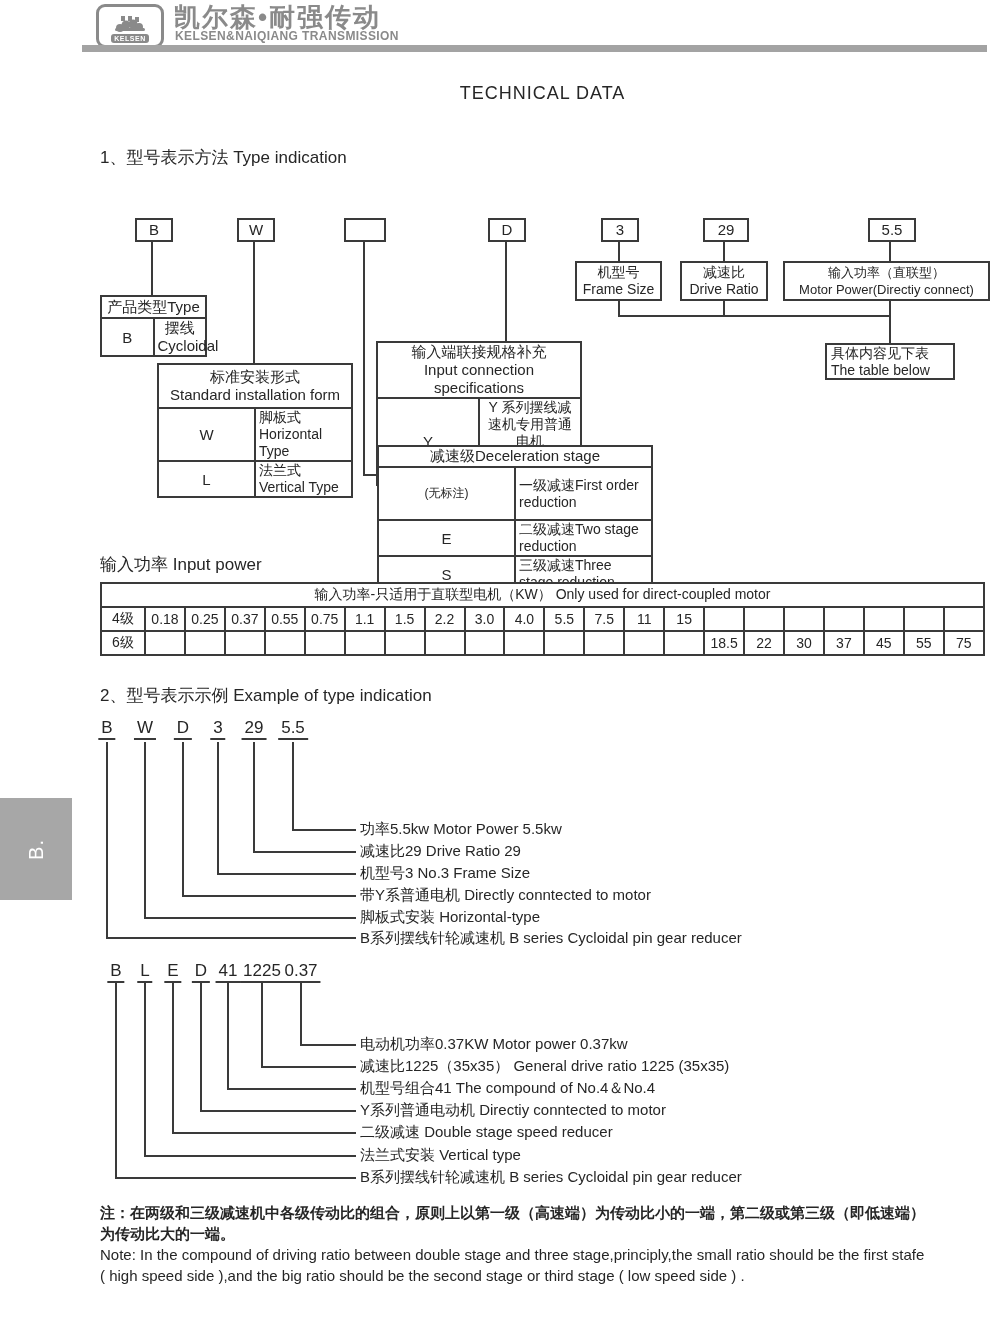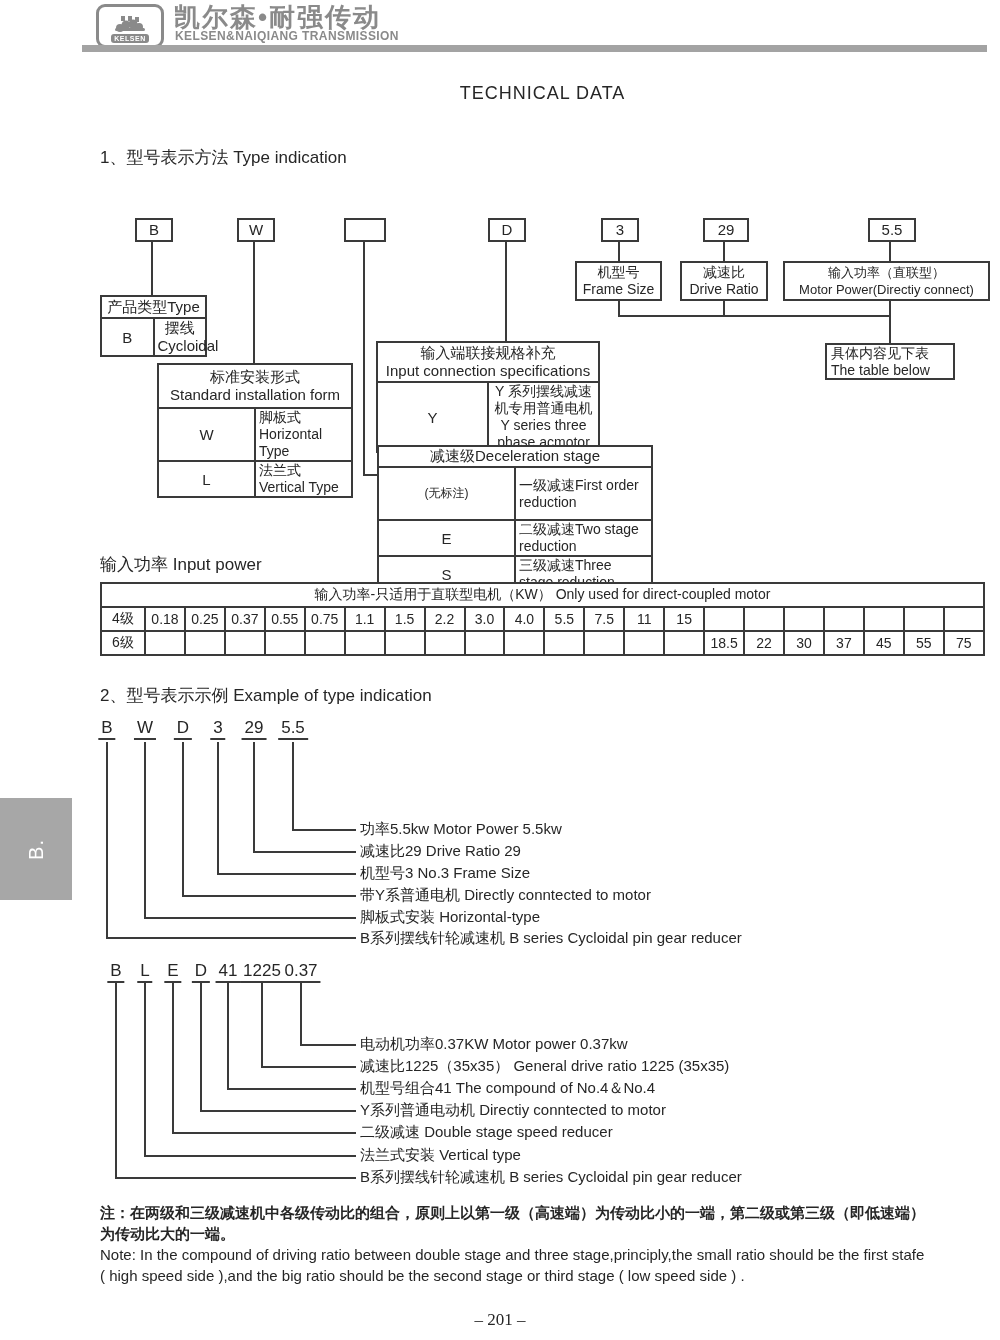--- a/index.html
+++ b/index.html
@@ -142,21 +142,21 @@
       <td style="width:30px;height:21px;">W</td>
       <td class="left sm">脚板式 Horizontal Type</td>
     </tr>
     <tr>
       <td style="height:21px;">L</td>
       <td class="left sm">法兰式 Vertical Type</td>
     </tr>
   </tbody>
     </table>
 
-  <table class="dtable" style="left:376px;top:341px;width:224px;">
+  <table class="dtable" style="left:376px;top:341px;width:206px;">
     <tbody>
         <tr>
           <td colspan="2" class="two-line" style="height:38px;">
       <div>输入端联接规格补充</div>
       <div>Input connection specifications</div>
     </td>
         </tr>
     <tr>
       <td style="width:24px;height:38px;">Y</td>
       <td class="sm">
@@ -299,15 +299,14 @@
     <div class="note-cn">注：在两级和三级减速机中各级传动比的组合，原则上以第一级（高速端）为传动比小的一端，第二级或第三级（即低速端）</div>
     <div class="note-cn">为传动比大的一端。</div>
     <div>Note: In the compound of driving ratio between double stage and three stage,principly,the small ratio should be the first stafe</div>
     <div>( high speed side ),and the big ratio should be the second stage or third stage ( low speed side ) .</div>
   </div>
 
   <div class="side-tab">
     <span>B.</span>
   </div>
 
-  <div class="pageno">– 201 –</div>
 
 </div>
 
 </body></html>

